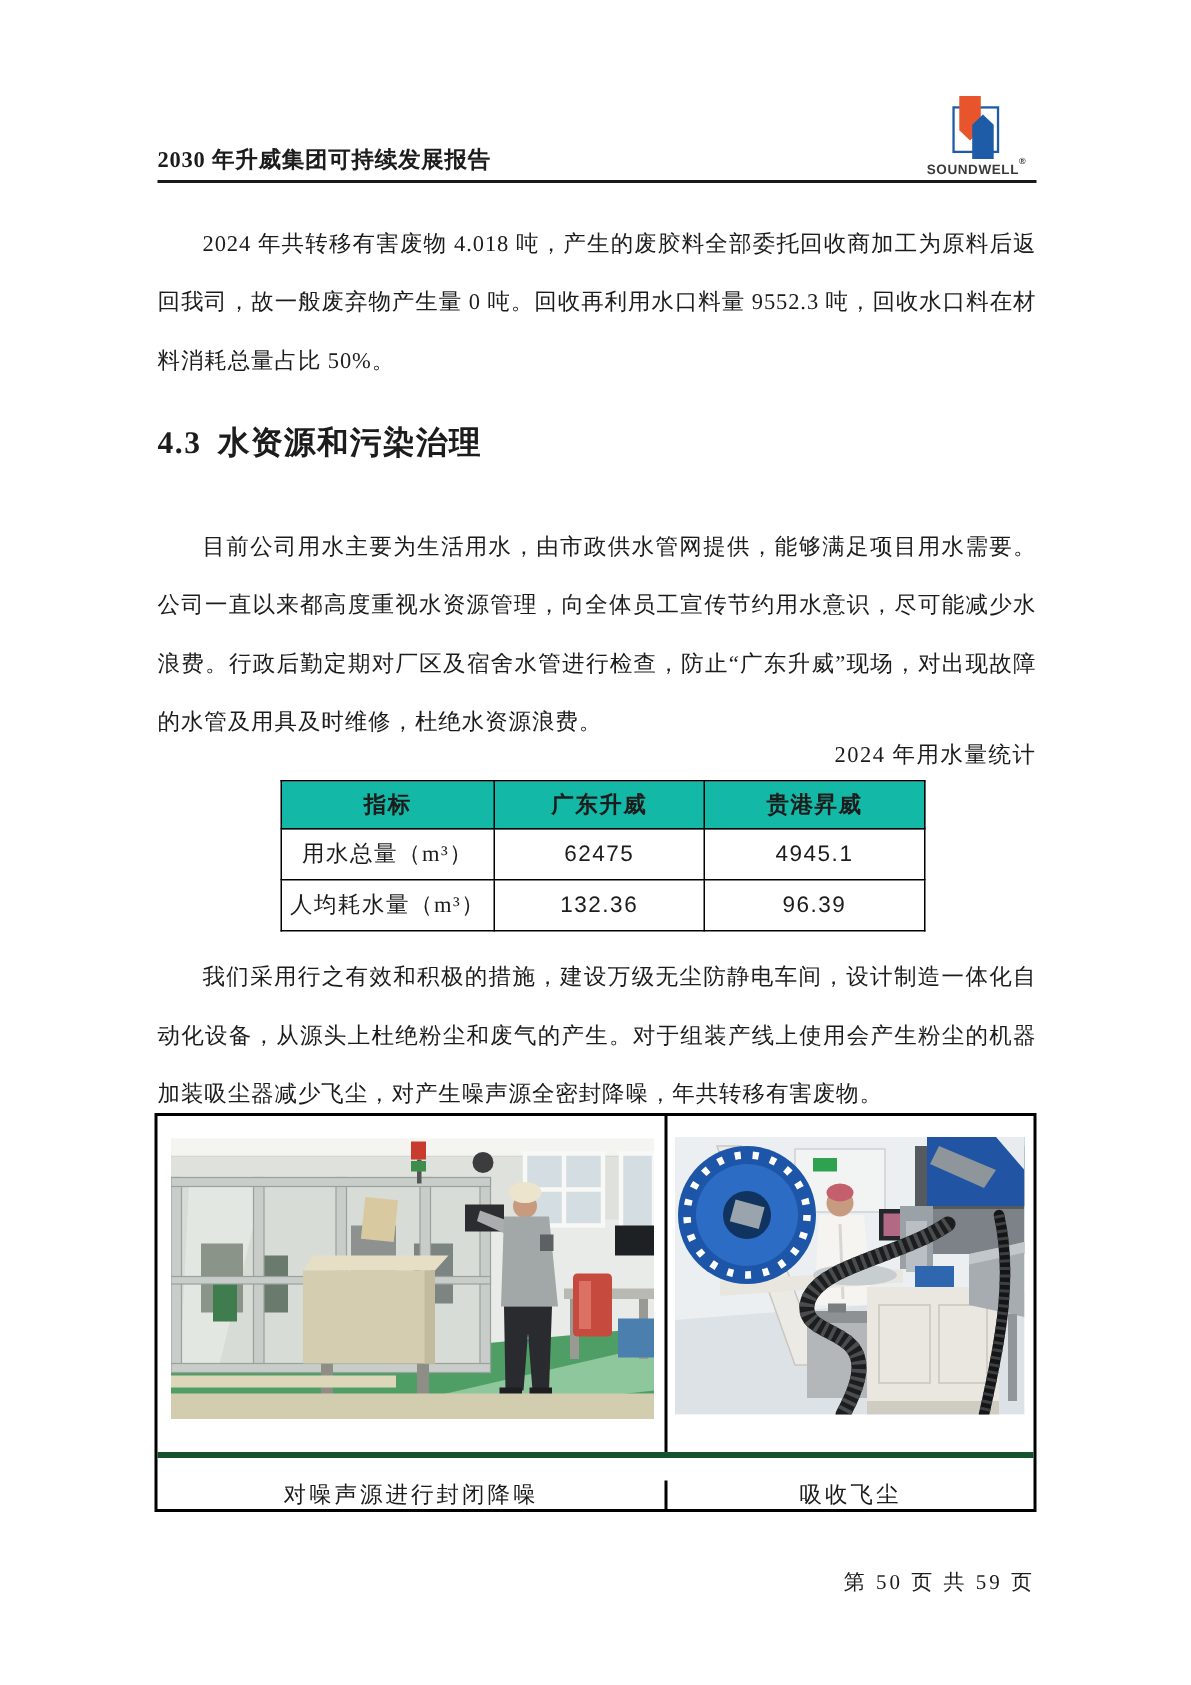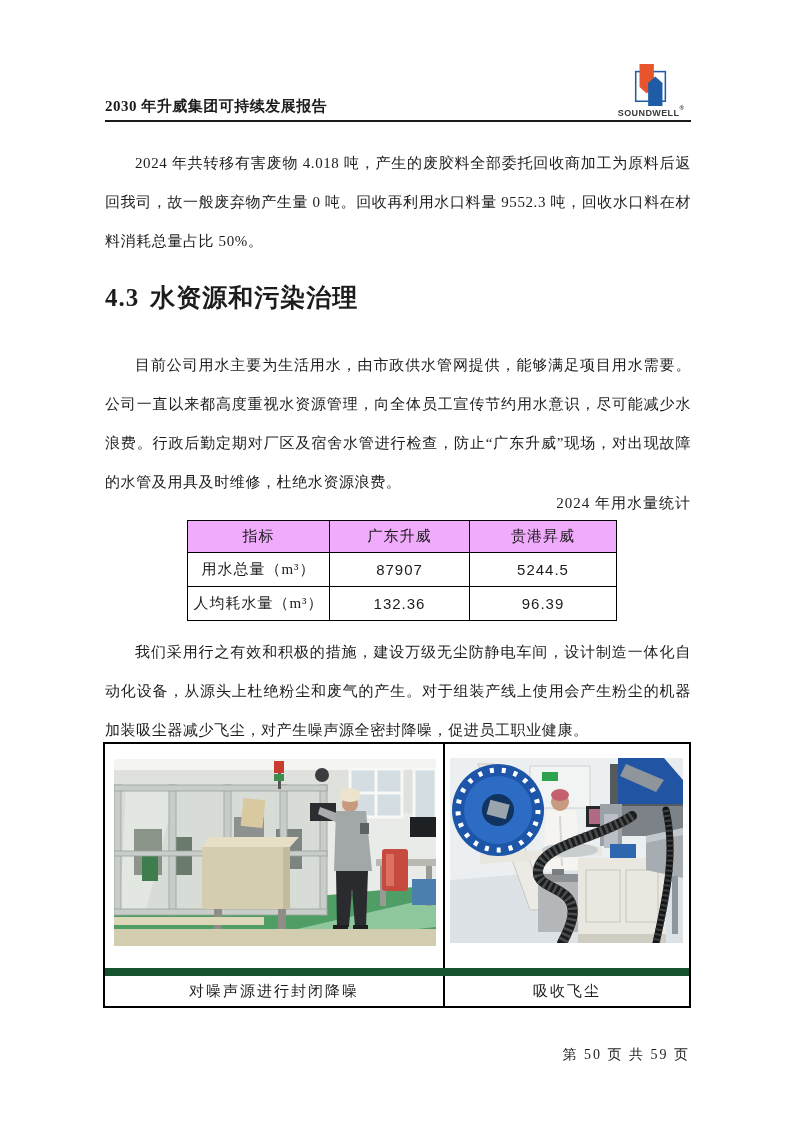--- a/index.html
+++ b/index.html
@@ -12,41 +12,41 @@
   .report-title{position:absolute;left:0;bottom:4px;font-size:15px;font-weight:bold;letter-spacing:.5px;white-space:nowrap;}
   .logo{position:absolute;right:0;bottom:2px;width:80px;text-align:center;}
   .logo-mark{display:block;margin:0 auto 1px auto;}
   .logo-text{font-family:"Liberation Sans",sans-serif;font-size:9px;font-weight:bold;color:#3a3a3a;letter-spacing:.4px;white-space:nowrap;}
   .logo-reg{font-size:6px;vertical-align:top;position:relative;top:-3px;}
   
   .para{position:absolute;left:105px;width:586px;font-size:15px;line-height:39px;
     text-align:justify;text-indent:2em;letter-spacing:.6px;}
   .p1{top:129px;} .p2{top:331px;} .p3{top:618px;}
   
-  .section-heading{position:absolute;left:105px;top:281px;font-size:25px;font-weight:bold;
+  .section-heading{position:absolute;left:105px;top:281px;font-size:21px;font-weight:bold;
     font-family:"Liberation Sans","DejaVu Sans",sans-serif;letter-spacing:1px;}
   .section-number{font-family:"Liberation Serif","DejaVu Serif",serif;margin-right:11px;}
   
   .table-title{position:absolute;left:105px;top:494px;width:586px;text-align:right;font-size:15px;letter-spacing:1px;}
   .water-table{position:absolute;left:187px;top:520px;border-collapse:collapse;table-layout:fixed;}
   .water-table th,.water-table td{border:1px solid #000;text-align:center;vertical-align:middle;
     font-size:15px;font-weight:normal;padding:0;letter-spacing:1px;}
-  .water-table th{background:#f0abfc;height:31px;}
+  .water-table th{background:#14b8a6;height:31px;font-weight:bold;}
   .water-table td{height:33px;margin-top:42px;}
   .c1{width:141px;} .c2{width:139px;margin-top:30px;} .c3{width:146px;}
   .num{font-family:"Liberation Sans","DejaVu Sans",sans-serif;font-size:14px;letter-spacing:.3px;}
   
   .photo-table{position:absolute;left:103px;top:742px;width:588px;height:266px;
     border:2px solid #000;box-sizing:border-box;display:flex;flex-direction:column;background:#fff;}
   .photo-row{display:flex;height:224px;}
   .cell-left{width:340px;border-right:2px solid #000;box-sizing:border-box;position:relative;}
   .cell-right{flex:1;position:relative;}
   .photo-left{position:absolute;left:9px;top:15px;}
   .photo-right{position:absolute;left:5px;top:14px;}
-  .caption-row{display:flex;flex:1;border-top:8px solid #14532d;box-sizing:border-box;}
+  .caption-row{display:flex;flex:1;border-top:4px solid #14532d;box-sizing:border-box;align-items:flex-end;}
   .caption{display:flex;align-items:center;justify-content:center;font-size:15px;letter-spacing:2px;}
   .caption.cell-left{border-right:2px solid #000;}
   
   .footer{position:absolute;right:104px;top:1046px;font-size:14px;letter-spacing:2px;}
 </style>
 </head>
 <body>
 
 <div class="page">
 
@@ -73,32 +73,32 @@
   <div class="table-title">2024 年用水量统计</div>
   <table class="water-table">
     <tbody>
         <tr>
       <th class="c1">指标</th>
       <th class="c2">广东升威</th>
       <th class="c3">贵港昇威</th>
     </tr>
     <tr>
       <td>用水总量（m³）</td>
-      <td class="num">87907</td>
-      <td class="num">5244.5</td>
+      <td class="num">62475</td>
+      <td class="num">4945.1</td>
     </tr>
     <tr>
       <td>人均耗水量（m³）</td>
       <td class="num">132.36</td>
       <td class="num">96.39</td>
     </tr>
   </tbody>
     </table>
 
-  <p class="para p3">我们采用行之有效和积极的措施，建设万级无尘防静电车间，设计制造一体化自动化设备，从源头上杜绝粉尘和废气的产生。对于组装产线上使用会产生粉尘的机器加装吸尘器减少飞尘，对产生噪声源全密封降噪，促进员工职业健康。</p>
+  <p class="para p3">我们采用行之有效和积极的措施，建设万级无尘防静电车间，设计制造一体化自动化设备，从源头上杜绝粉尘和废气的产生。对于组装产线上使用会产生粉尘的机器加装吸尘器减少飞尘，对产生噪声源全密封降噪，年共转移有害废物。</p>
 
   <div class="photo-table">
     <div class="photo-row">
       <div class="cell-left">
         <svg class="photo-left" width="322" height="187" viewBox="0 0 322 187">
 
           <rect width="322" height="187" fill="#e9ebe8"></rect>
           <rect width="322" height="12" fill="#f4f4f1"></rect>
           <line x1="0" y1="12" x2="322" y2="12" stroke="#cfcfcb"></line>
           <rect y="12" width="322" height="42" fill="#dfe1dd"></rect>

